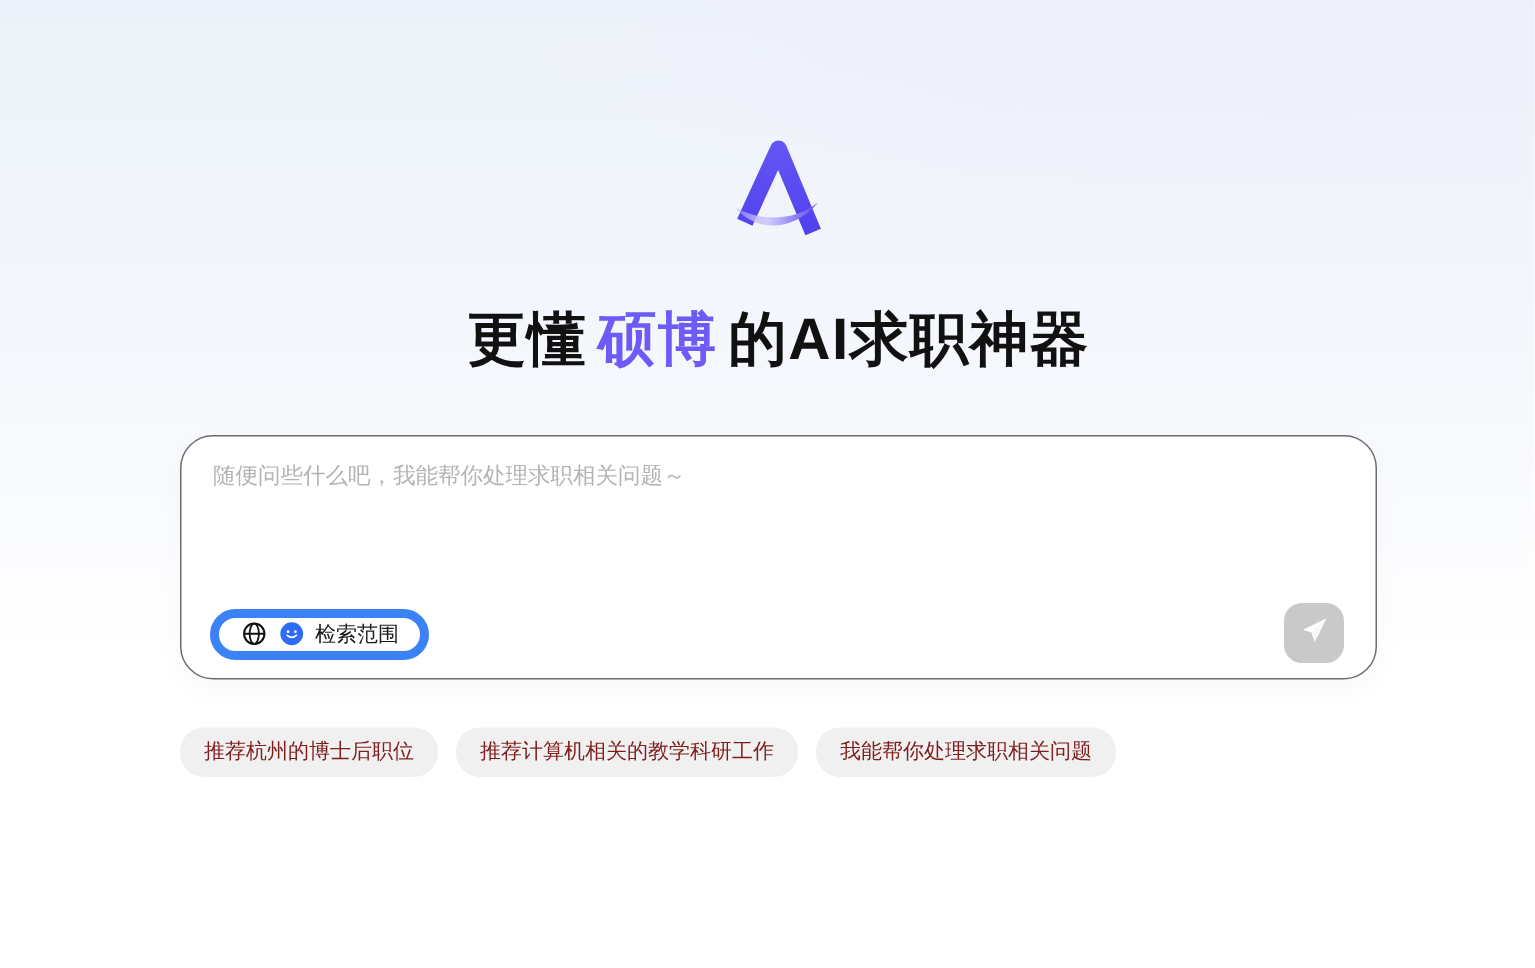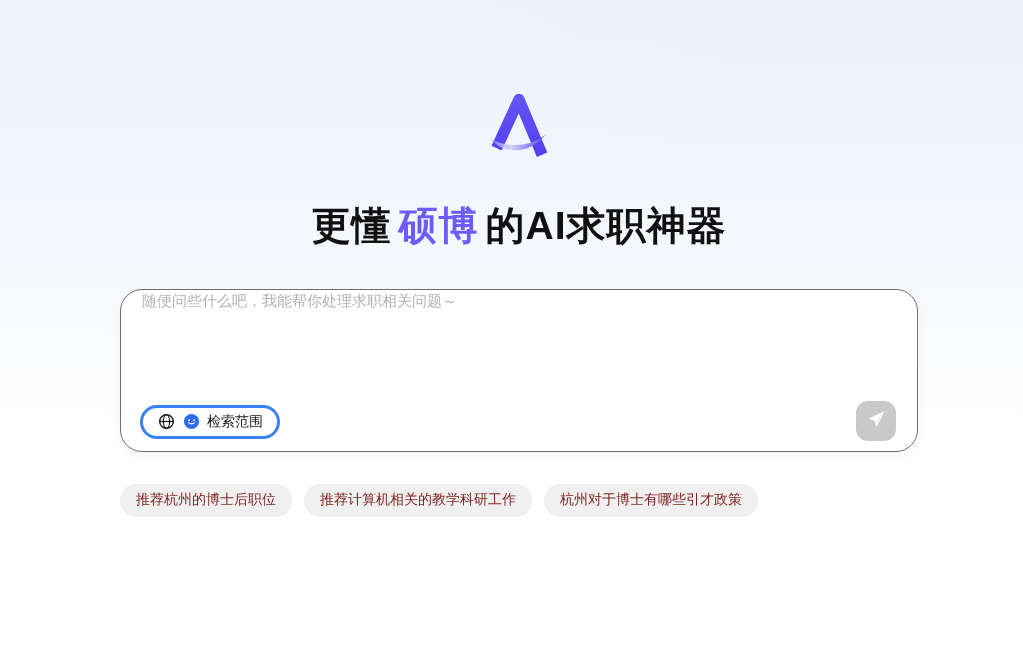--- a/index.html
+++ b/index.html
@@ -37,21 +37,21 @@
     margin-top: 40px;
     width: 798px;
     height: 163px;
     background: #ffffff;
     border: 1px solid #6d6d6d;
     border-radius: 22px;
     box-shadow: 0 6px 14px rgba(120,130,160,0.06);
   }
   .composer textarea {
     position: absolute;
-    top: 2px;
+    top: 17px;
     left: 21px;
     right: 60px;
     height: 78px;
     border: none;
     outline: none;
     resize: none;
     background: transparent;
     font-family: inherit;
     font-size: 15px;
     color: #333333;
@@ -64,21 +64,21 @@
     display: flex;
     gap: 10px;
   }
   .tool-btn {
     display: inline-flex;
     align-items: center;
     gap: 6px;
     height: 34px;
     padding: 0 14px;
     background: #ffffff;
-    border: 3px solid #3b82f6;
+    border: 6px solid #3b82f6;
     border-radius: 17px;
     font-family: inherit;
     font-size: 14px;
     color: #1a1a1a;
     cursor: pointer;
   }
   .tool-btn svg { display: block; }
   .send-btn {
     position: absolute;
     right: 21px;
@@ -173,16 +173,16 @@
           <path d="M21 3.5 L4 11.8 L10.2 13.9 L12.3 20.5 L15.3 15.5 L21 3.5 Z" fill="#ffffff"></path>
           <path d="M10.2 13.9 L21 3.5 L12.3 20.5 L11.6 15.2 Z" fill="#f2f2f2" opacity="0.6"></path>
         </svg>
       </span>
     </button>
   </div>
 
   <div class="suggestions">
     <button class="chip">推荐杭州的博士后职位</button>
     <button class="chip">推荐计算机相关的教学科研工作</button>
-    <button class="chip">杭州对于博士有哪些引才政策</button>
+    <button class="chip">我能帮你处理求职相关问题</button>
   </div>
 
 </div>
 
 </body></html>

